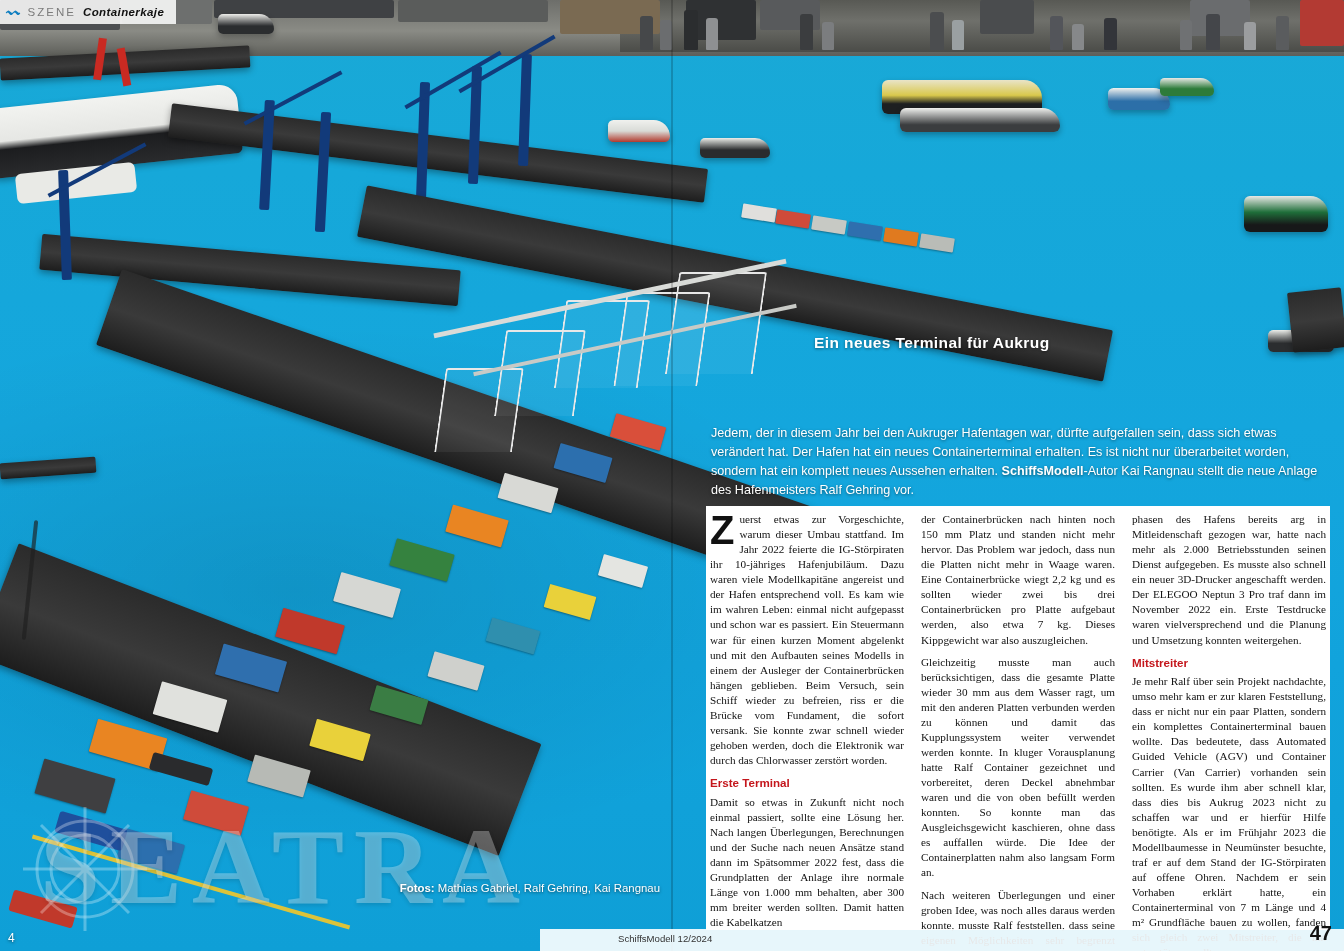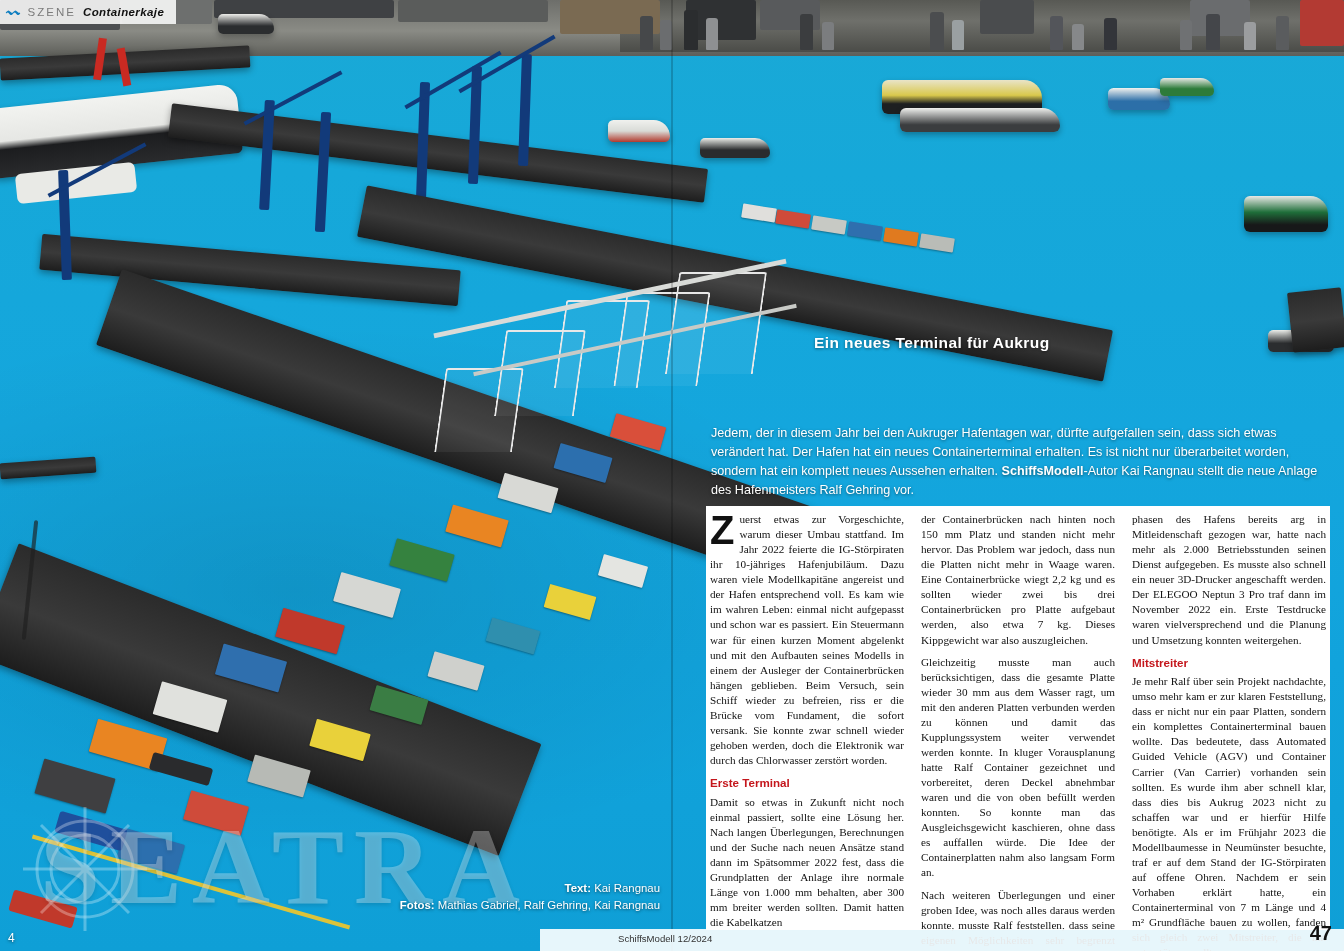--- a/index.html
+++ b/index.html
@@ -401,24 +401,20 @@
 
     <div class="col">
       <p>phasen des Hafens bereits arg in Mitleidenschaft gezogen war, hatte nach mehr als 2.000 Betriebsstunden seinen Dienst aufgegeben. Es musste also schnell ein neuer 3D-Drucker angeschafft werden. Der ELEGOO Neptun 3 Pro traf dann im November 2022 ein. Erste Testdrucke waren vielversprechend und die Planung und Umsetzung konnten weitergehen.</p>
       <h3>Mitstreiter</h3>
       <p>Je mehr Ralf über sein Projekt nachdachte, umso mehr kam er zur klaren Feststellung, dass er nicht nur ein paar Platten, sondern ein komplettes Containerterminal bauen wollte. Das bedeutete, dass Automated Guided Vehicle (AGV) und Container Carrier (Van Carrier) vorhanden sein sollten. Es wurde ihm aber schnell klar, dass dies bis Aukrug 2023 nicht zu schaffen war und er hierfür Hilfe benötigte. Als er im Frühjahr 2023 die Modellbaumesse in Neumünster besuchte, traf er auf dem Stand der IG-Störpiraten auf offene Ohren. Nachdem er sein Vorhaben erklärt hatte, ein Containerterminal von 7 m Länge und 4 m² Grundfläche bauen zu wollen, fanden sich gleich zwei Mitstreiter, die ihn unterstützen wollten.</p>
     </div>
   </div>
 
   <div class="credits">
     <div>
-      <b>Text:</b>
-      <span>Kai Rangnau</span>
-    </div>
-    <div>
       <b>Fotos:</b>
       <span>Mathias Gabriel, Ralf Gehring, Kai Rangnau</span>
     </div>
   </div>
 
   <div class="footbar" style="left:540px;width:804px;"></div>
   <div class="folio-left">4</div>
   <div class="folio-center">SchiffsModell  12/2024</div>
   <div class="folio-right">47</div>
 

